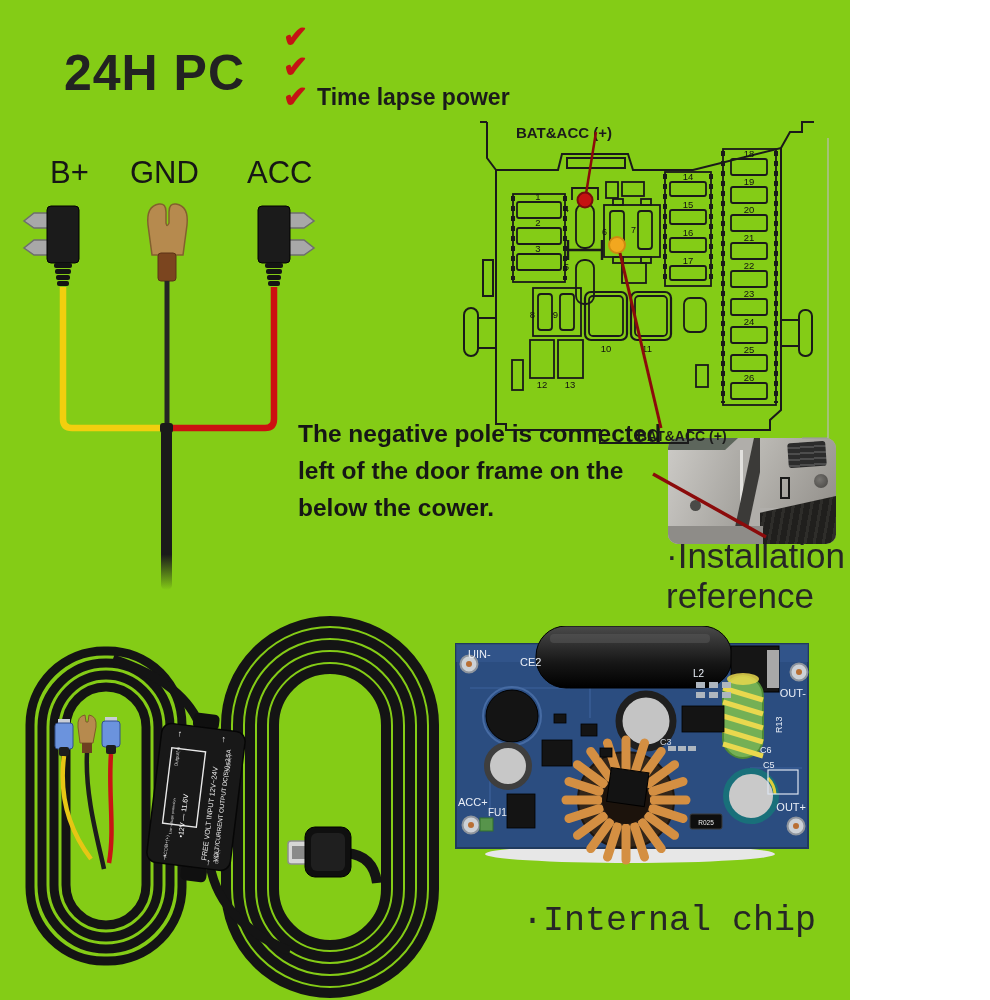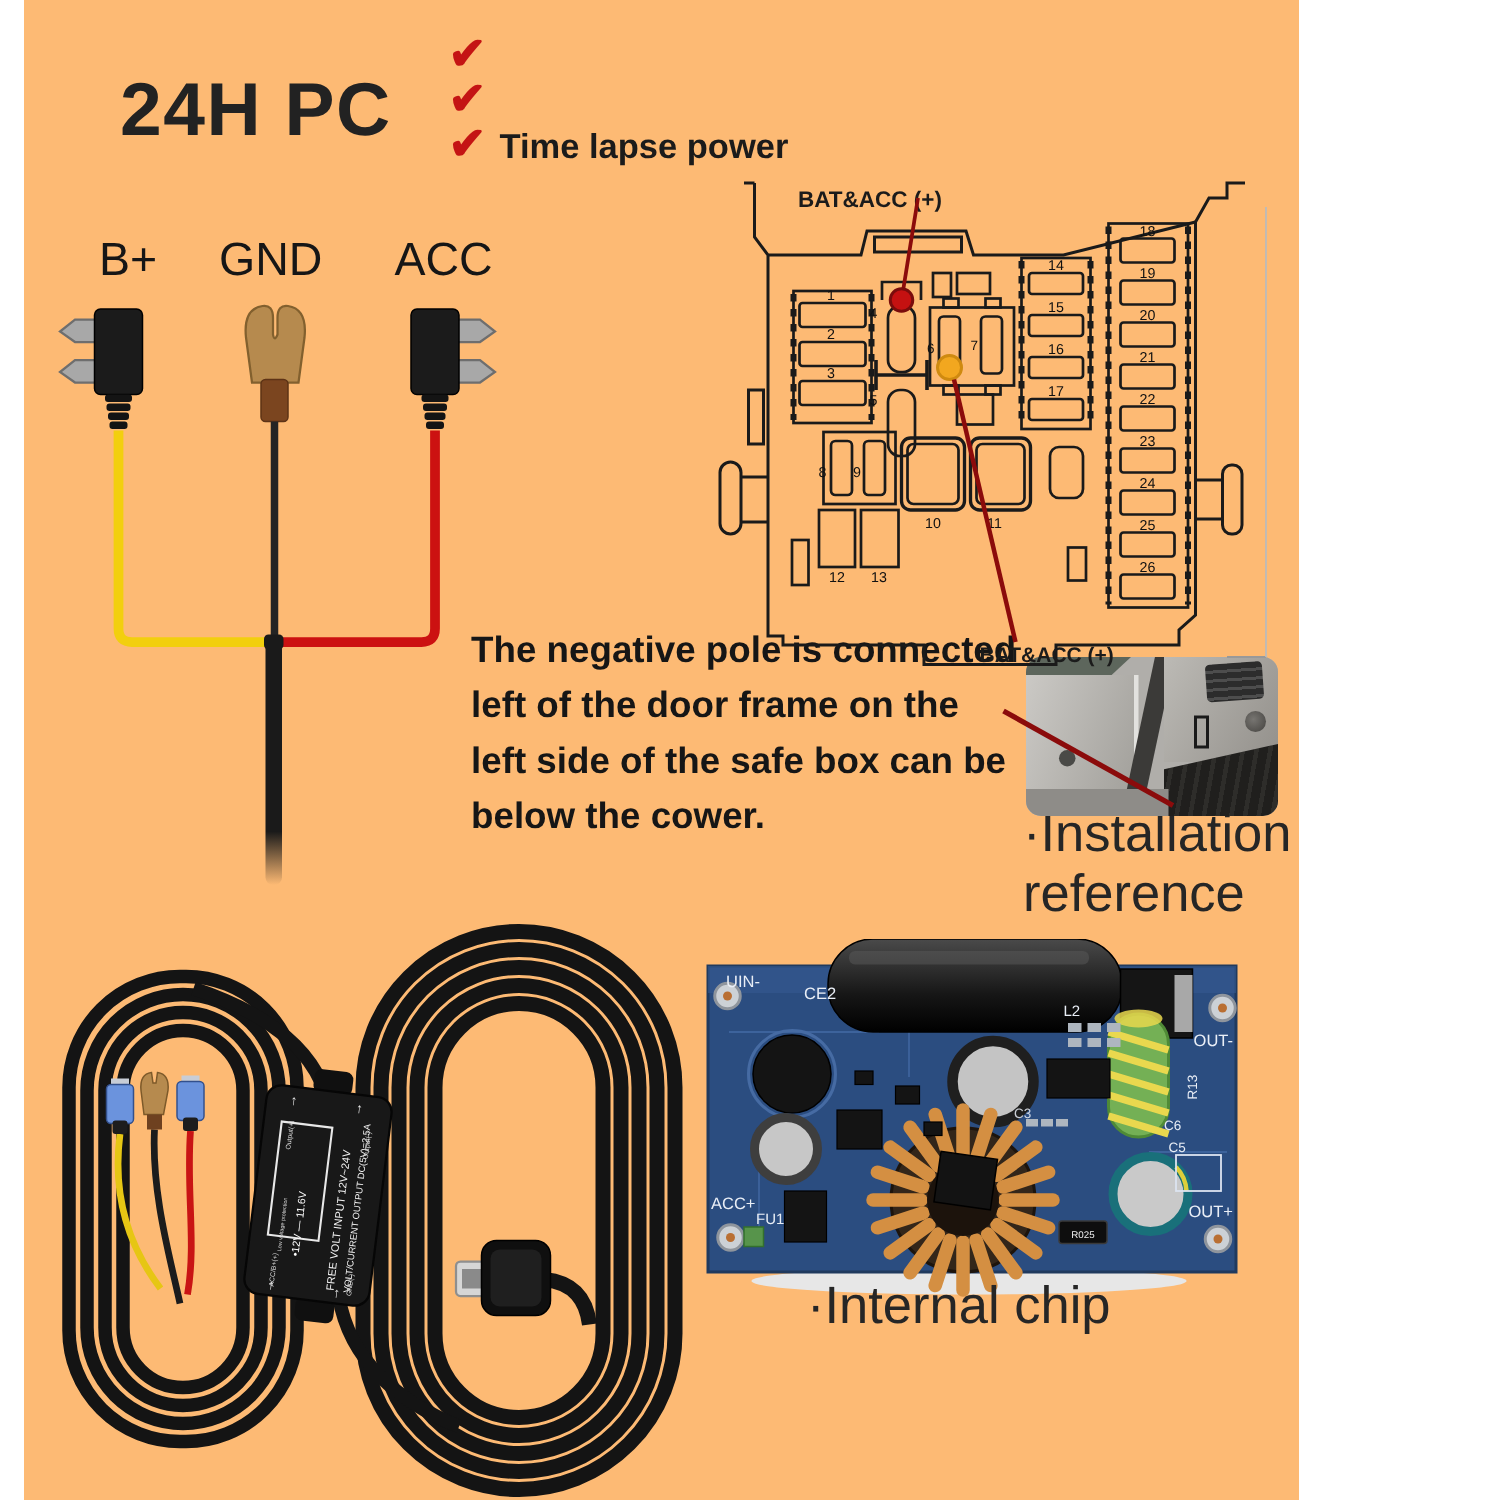--- a/index.html
+++ b/index.html
@@ -1,17 +1,17 @@
 <!DOCTYPE html>
 <html><head>
 <meta charset="utf-8">
 <style>
   html,body{margin:0;padding:0;background:#fff;}
-  .canvas{position:relative;width:850px;height:1000px;background:#fdba74;overflow:hidden;
-          font-family:"Liberation Sans",sans-serif;color:#1a1a1a;margin-left:16px;}
+  .canvas{position:relative;width:850px;height:1000px;background:#84cc16;overflow:hidden;
+          font-family:"Liberation Sans",sans-serif;color:#1a1a1a;}
   .abs{position:absolute;}
   .title{left:64px;top:44px;font-size:50px;font-weight:600;letter-spacing:1px;color:#222;}
   .features{left:283px;top:22px;}
   .feat{display:flex;align-items:center;height:30px;}
   .feat .chk{position:relative;width:34px;font-size:30px;font-weight:700;color:#c41414;line-height:28px;}
   .feat .chk .sq{position:absolute;left:8px;top:8px;width:15px;height:15px;background:#d9d9d9;z-index:-1;}
   .feat .lbl{font-size:23px;font-weight:700;color:#1b1b1b;}
   .connlbl{top:155px;font-size:31px;font-weight:400;color:#161616;}
   .note{left:298px;top:415px;font-size:24.5px;line-height:37px;font-weight:600;color:#161616;}
   .caption{font-size:35px;font-weight:400;color:#262626;}
@@ -213,21 +213,20 @@
     <circle cx="135" cy="92" r="7.5" fill="#c51111" stroke="#7a0c0c" stroke-width="2"></circle>
     <circle cx="167" cy="137" r="8" fill="#f2a71f" stroke="#cf8a10" stroke-width="2"></circle>
     <path d="M 170,145 L 211,320" stroke="#8b0b0b" stroke-width="3"></path>
     <text x="187" y="333" font-size="14" font-weight="700" fill="#1b1b1b">BAT&amp;ACC (+)</text>
     <path d="M 203,366 L 316,429" stroke="#8b0b0b" stroke-width="3.5"></path>
   </svg>
 
   <div class="abs note">
     <div>The negative pole is connected</div>
     <div>left of the door frame on the</div>
-    <div>left side of the safe box can be</div>
     <div>below the cower.</div>
   </div>
 
   <div class="abs caption" style="left:666px;top:536px;">·Installation reference</div>
 
   <svg class="abs" style="left:5px;top:615px;" width="440" height="385" viewBox="0 0 440 385">
 
     <g fill="none" stroke="#141414" stroke-width="9">
       <rect x="25" y="36" width="152" height="310" rx="74"></rect>
       <rect x="37" y="48" width="128" height="286" rx="64"></rect>
@@ -387,15 +386,15 @@
     <text x="332" y="107" font-size="9" fill="#e9eef6" transform="rotate(-90 332 107)">R13</text>
     <text x="310" y="127" font-size="9" fill="#e9eef6">C6</text>
     <text x="313" y="142" font-size="9" fill="#e9eef6">C5</text>
     <text x="210" y="119" font-size="9" fill="#e9eef6" opacity="0.85">C3</text>
     <text x="8" y="180" font-size="11" fill="#e9eef6">ACC+</text>
     <text x="38" y="190" font-size="10" fill="#e9eef6">FU1</text>
     <text x="356" y="185" font-size="11" text-anchor="end" fill="#e9eef6">OUT+</text>
     <text x="256" y="199" font-size="6.5" text-anchor="middle" fill="#efefef">R025</text>
   </svg>
 
-  <div class="abs caption" style="left:522px;top:851px;">·Internal chip</div>
+  <div class="abs caption" style="left:522px;top:901px;font-family:Liberation Mono, monospace;">·Internal chip</div>
 
 </div>
 
 </body></html>

